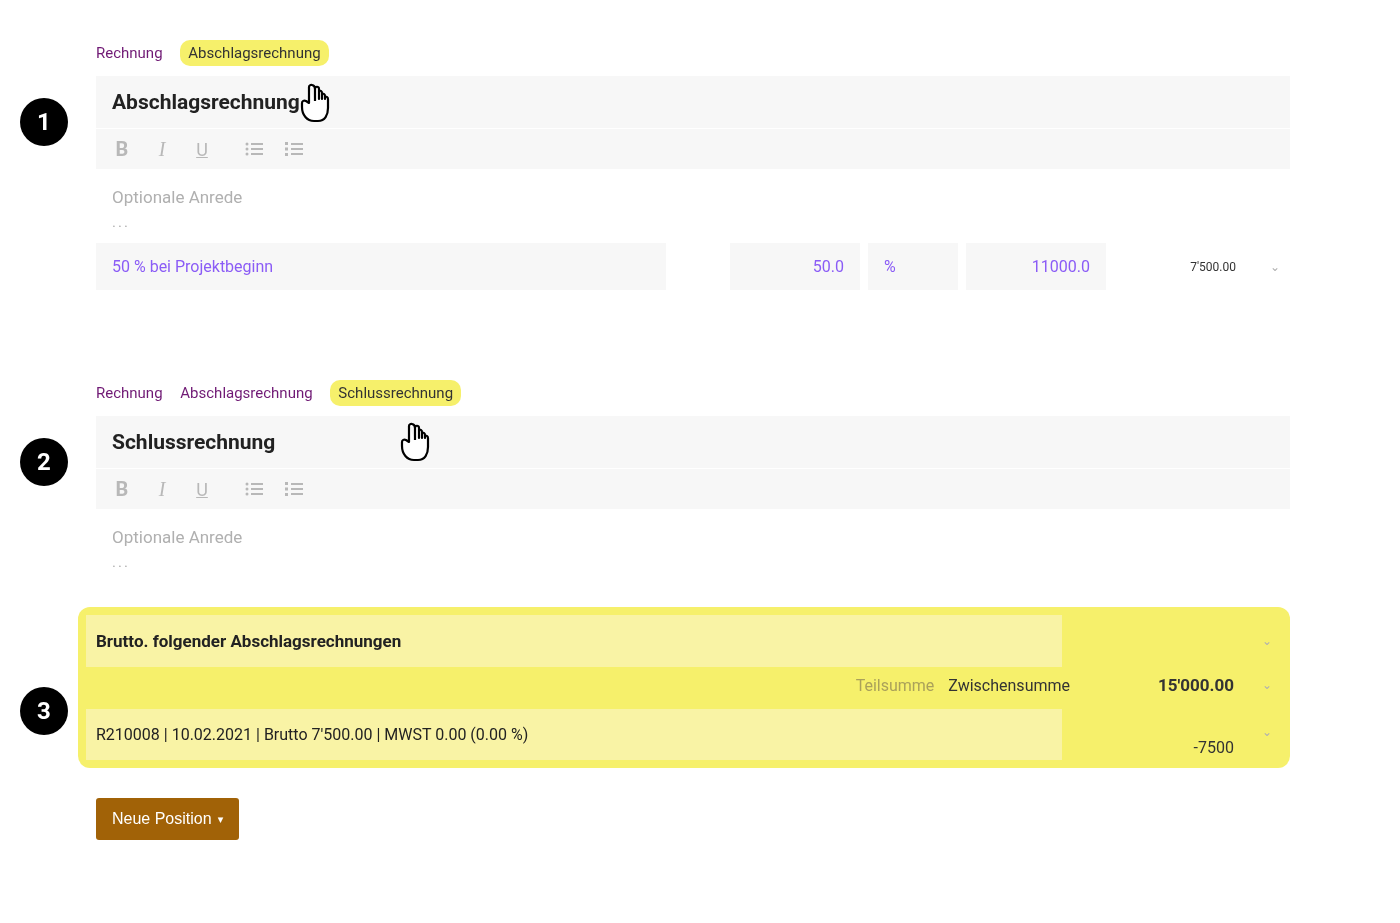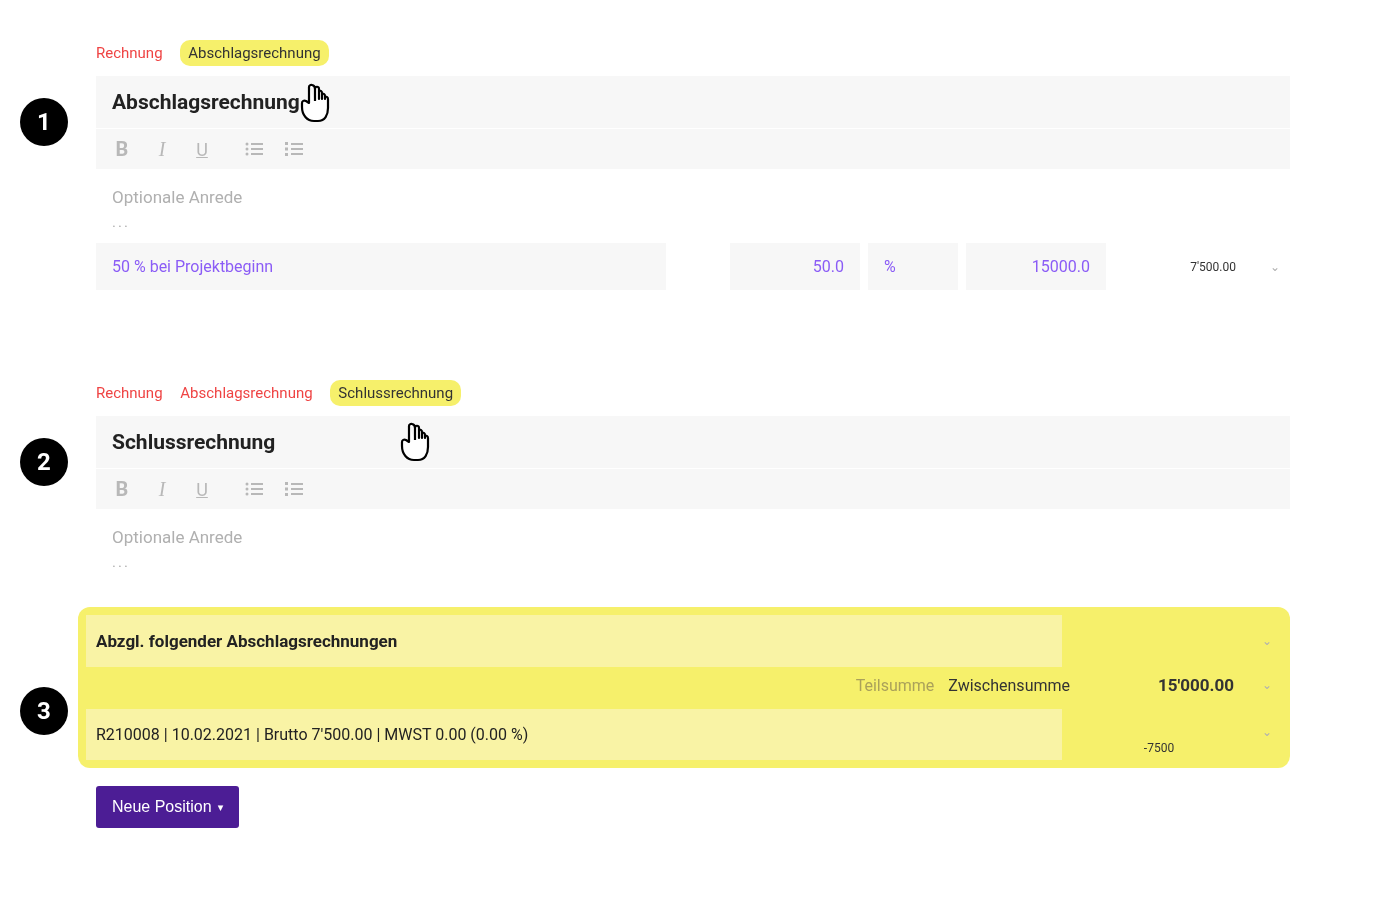--- a/index.html
+++ b/index.html
@@ -36,21 +36,21 @@
     .content-area {
       margin-left: 96px;
       margin-right: 110px;
     }
     .breadcrumb {
       padding: 14px 0;
       font-size: 15px;
     }
     .breadcrumb span {
       margin-right: 14px;
-      color: #ef4444;
+      color: #701a75;
     }
     .breadcrumb .highlighted {
       background: #f6f06b;
       color: #333;
       padding: 4px 8px;
       border-radius: 10px;
     }
     .title-bar {
       background: #f7f7f7;
       padding: 14px 16px;
@@ -139,34 +139,34 @@
       background: #f9f3a5;
       padding: 16px 10px;
       font-size: 16px;
       color: #222;
     }
     .hl-header { flex: 1; font-weight: 700; font-size: 17px; }
     .hl-desc-col { flex: 0 0 560px; }
     .hl-mid { flex: 1; display: flex; justify-content: flex-end; gap: 14px; align-items: center; padding-right: 6px; }
     .hl-mid .muted { color: #aaa15a; }
     .hl-total { flex: 0 0 160px; text-align: right; font-weight: 700; font-size: 17px; padding-right: 10px; }
-    .hl-neg { flex: 0 0 160px; text-align: center; font-size: 12px; padding-right: 10px; margin-top: 32px; }
+    .hl-neg { flex: 0 0 160px; text-align: right; font-size: 16px; padding-right: 10px; margin-top: 32px; }
     .hl-full { flex: 1; margin-top: 6px; }
     .hl-chevron-col { flex: 0 0 30px; display: flex; align-items: center; justify-content: center; }
     .btn-new-position {
-      background: #4c1d95;
+      background: #a16207;
       color: #fff;
       border: none;
       padding: 12px 16px;
       font-size: 16px;
       border-radius: 3px;
       display: inline-flex;
       align-items: center;
       gap: 6px;
-      margin-top: 18px;
+      margin-top: 30px;
       cursor: pointer;
     }
     .btn-new-position .caret {
       font-size: 11px;
     }
   </style>
 </head>
 <body>
 
 <div class="section" style="margin-top: 30px;">
@@ -212,21 +212,21 @@
         </div>
       </div>
     </div>
     <div class="salutation">Optionale Anrede</div>
     <div class="ellipsis">...</div>
     <div class="line-item-row">
       <div class="input-box desc-col">50 % bei Projektbeginn</div>
       <div class="spacer-col"></div>
       <div class="input-box qty-col">50.0</div>
       <div class="input-box unit-col">%</div>
-      <div class="input-box price-col">15000.0</div>
+      <div class="input-box price-col">11000.0</div>
       <div class="total-col">7'500.00</div>
       <div class="chevron-col">
           <span class="chevron">⌄</span>
         </div>
     </div>
   </div>
 
   <svg class="cursor-pointer" style="left: 295px; top: 51px;" width="36" height="44" viewBox="0 0 36 44">
     <path d="M14 6 L14 22 L11 20 C9 19 7 20 7 22 L7 26 C7 34 12 40 19 40 L23 40 C30 40 33 34 33 27 L33 18 C33 16 31 15 30 16 L30 18 L30 15 C30 13 28 12 27 13 L27 18 L27 12 C27 10 25 9 24 10 L24 18 L24 8 C24 5 20 5 20 8 L20 20 M14 6 C14 3 20 3 20 8" stroke="#000" stroke-width="2.2" fill="#fff" stroke-linejoin="round"></path>
   </svg>
@@ -285,21 +285,21 @@
   </svg>
 </div>
 
 <div class="section" style="margin-top: -50px; margin-bottom: 20px;">
   <div class="step-badge" style="top: 80px;">
     <span>3</span>
   </div>
   <div style="margin-left: 78px; margin-right: 110px;">
     <div class="highlighted-block">
       <div class="hl-row">
-        <div class="hl-input hl-header" style="flex: 0 0 976px;">Abzgl. folgender Abschlagsrechnungen</div>
+        <div class="hl-input hl-header" style="flex: 0 0 976px;">Brutto. folgender Abschlagsrechnungen</div>
         <div style="flex:1;"></div>
         <div class="hl-chevron-col">
             <span class="chevron">⌄</span>
           </div>
       </div>
       <div class="hl-row">
         <div class="hl-mid">
           <span class="muted">Teilsumme</span>
           <span>Zwischensumme</span>
         </div>

